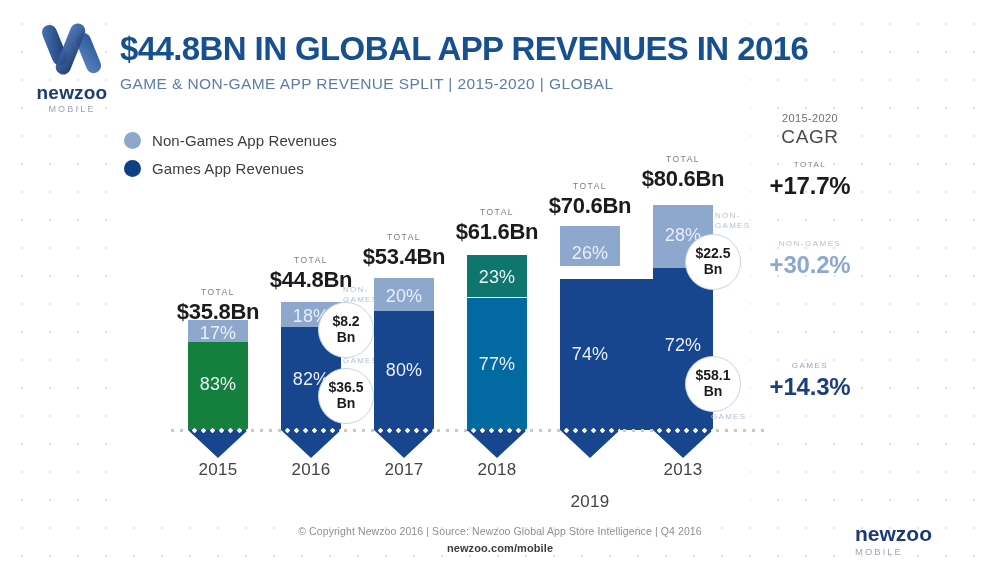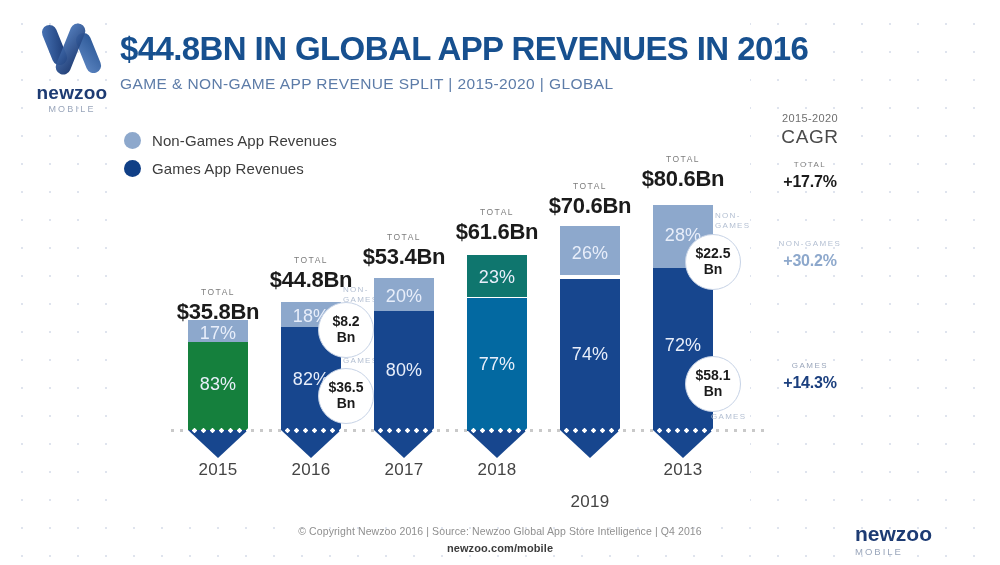--- a/index.html
+++ b/index.html
@@ -100,21 +100,21 @@
     background-image:radial-gradient(circle, #ffffff 2.1px, rgba(0,0,0,0) 2.3px);
     background-size:9px 5px;background-position:2px 0;
   }
 
   
   #cagr{position:absolute;left:740px;top:112px;width:140px;text-align:center;}
   #cagr .years{font-size:11px;color:#6f6f6f;letter-spacing:.4px;line-height:1.2;}
   #cagr .cagr-word{font-size:19px;color:#4a4a4a;letter-spacing:.6px;line-height:1.3;}
   .cagr-item{position:absolute;width:140px;text-align:center;}
   .cagr-item .cl{font-size:8px;letter-spacing:1.5px;line-height:1;margin-bottom:5px;}
-  .cagr-item .cv{font-size:16px;font-weight:bold;letter-spacing:-.2px;line-height:1;}
+  .cagr-item .cv{font-size:24px;font-weight:bold;letter-spacing:-.2px;line-height:1;}
 
   
   #footer{position:absolute;left:0;top:524px;width:1000px;text-align:center;}
   #footer .src{font-size:10.5px;color:#8f8f8f;letter-spacing:.1px;line-height:1.5;}
   #footer .url{font-size:11px;font-weight:bold;color:#3b3b3b;letter-spacing:.1px;line-height:1.6;}
   #logo-br{position:absolute;left:855px;top:523px;width:110px;}
   #logo-br .word{font-size:21px;font-weight:bold;color:#1d3b73;line-height:1;}
   #logo-br .sub{font-size:9.5px;color:#9aa6bb;letter-spacing:2px;margin-top:3px;line-height:1;}
 </style>
 </head>
@@ -236,24 +236,24 @@
     </div>
     <div class="tip" style="top:430px;border-left:30px solid transparent;border-right:30px solid transparent;border-top:28px solid #17468e;"></div>
     <div class="year" style="top:460px;">2018</div>
   </div>
 
   <div class="bar-group" style="left:560px;top:0;width:60px;">
     <div class="bar-total-cap" style="top:182px;">
       <div class="tl">TOTAL</div>
       <div class="tv">$70.6Bn</div>
     </div>
-    <div class="seg" style="top:226px;height:49px;background:#8da8cc;">
+    <div class="seg" style="top:226px;height:40px;background:#8da8cc;">
       <div class="pct" style="top:17px;">26%</div>
     </div>
-    <div class="seg" style="top:279px;height:151px;background:#17468e;">
+    <div class="seg" style="top:279px;height:151px;background:#17468e;padding-left:36px;">
       <div class="pct" style="top:65px;">74%</div>
     </div>
     <div class="tip" style="top:430px;border-left:30px solid transparent;border-right:30px solid transparent;border-top:28px solid #17468e;"></div>
     <div class="year" style="top:460px;margin-top:32px;">2019</div>
   </div>
 
   <div class="bar-group" style="left:653px;top:0;width:60px;">
     <div class="bar-total-cap" style="top:155px;">
       <div class="tl">TOTAL</div>
       <div class="tv">$80.6Bn</div>

